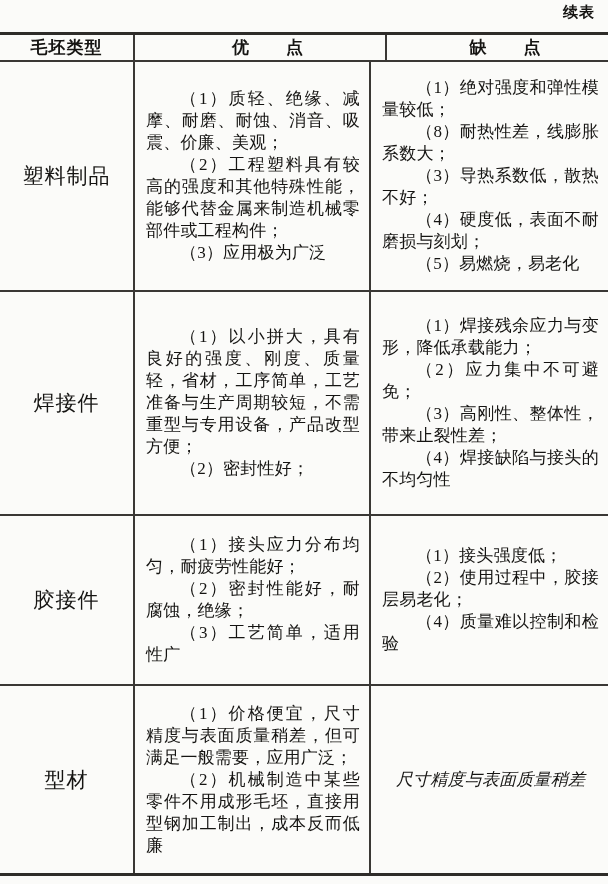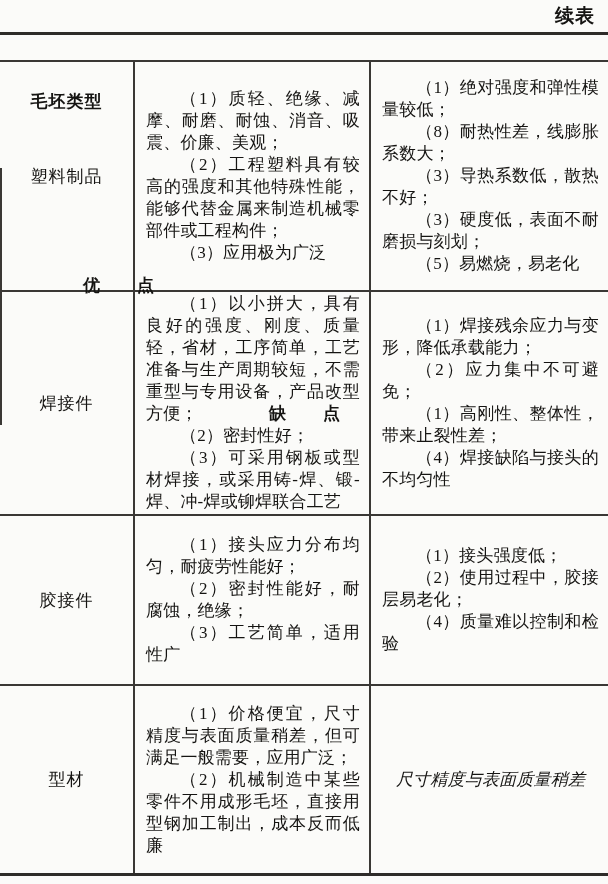--- a/index.html
+++ b/index.html
@@ -13,21 +13,21 @@
     position: relative;
     overflow: hidden;
     font-family: "Liberation Serif", "DejaVu Serif", serif;
     color: #151412;
     -webkit-font-smoothing: antialiased;
   }
   .continued-label {
     position: absolute;
     top: 3px;
     right: 13px;
-    font-size: 19px;
+    font-size: 15px;
     font-weight: bold;
     letter-spacing: 1px;
   }
   .blank-table {
     position: absolute;
     top: 32px;
     left: 0;
     width: 608px;
     border-top: 3px solid #2e2c29;
     border-bottom: 3px solid #2e2c29;
@@ -35,21 +35,20 @@
   .t-row {
     display: flex;
     align-items: stretch;
     border-bottom: 2px solid #3a3835;
   }
   .t-row:last-child {
     border-bottom: none;
   }
   .t-head {
     height: 25px;
-    flex-direction: column;
   }
   .col-type {
     width: 133px;
     flex: 0 0 133px;
     display: flex;
     align-items: center;
     justify-content: center;
     text-align: center;
   }
   .col-adv {
@@ -62,29 +61,30 @@
   }
   .col-dis {
     flex: 1 1 auto;
     border-left: 2px solid #3a3835;
     display: flex;
     align-items: center;
   }
   .t-head .col-adv,
   .t-head .col-dis {
     justify-content: center;
+    padding-left: 16px;
   }
   .head-label {
     font-size: 17px;
     font-weight: bold;
     letter-spacing: 1px;
     white-space: pre;
   }
   .type-label {
-    font-size: 17px;
+    font-size: 21px;
     letter-spacing: 1px;
     font-family: Liberation Mono, monospace;
   }
   .cell-text {
     width: 100%;
     padding: 0 9px 0 11px;
     box-sizing: border-box;
   }
   .cell-text p {
     margin: 0;
@@ -135,42 +135,41 @@
         <p>（1）质轻、绝缘、减摩、耐磨、耐蚀、消音、吸震、价廉、美观；</p>
         <p>（2）工程塑料具有较高的强度和其他特殊性能，能够代替金属来制造机械零部件或工程构件；</p>
         <p>（3）应用极为广泛</p>
       </div>
     </div>
     <div class="col-dis">
       <div class="cell-text">
         <p>（1）绝对强度和弹性模量较低；</p>
         <p>（8）耐热性差，线膨胀系数大；</p>
         <p>（3）导热系数低，散热不好；</p>
-        <p>（3）硬度低，表面不耐磨损与刻划；</p>
+        <p>（4）硬度低，表面不耐磨损与刻划；</p>
         <p>（5）易燃烧，易老化</p>
       </div>
     </div>
   </div>
 
   <div class="t-row row-2">
     <div class="col-type">
       <span class="type-label">焊接件</span>
     </div>
     <div class="col-adv">
       <div class="cell-text">
         <p>（1）以小拼大，具有良好的强度、刚度、质量轻，省材，工序简单，工艺准备与生产周期较短，不需重型与专用设备，产品改型方便；</p>
         <p>（2）密封性好；</p>
-        <p>（3）可采用钢板或型材焊接，或采用铸-焊、锻-焊、冲-焊或铆焊联合工艺</p>
       </div>
     </div>
     <div class="col-dis">
       <div class="cell-text">
         <p>（1）焊接残余应力与变形，降低承载能力；</p>
         <p>（2）应力集中不可避免；</p>
-        <p>（1）高刚性、整体性，带来止裂性差；</p>
+        <p>（3）高刚性、整体性，带来止裂性差；</p>
         <p>（4）焊接缺陷与接头的不均匀性</p>
       </div>
     </div>
   </div>
 
   <div class="t-row row-3">
     <div class="col-type">
       <span class="type-label">胶接件</span>
     </div>
     <div class="col-adv">

